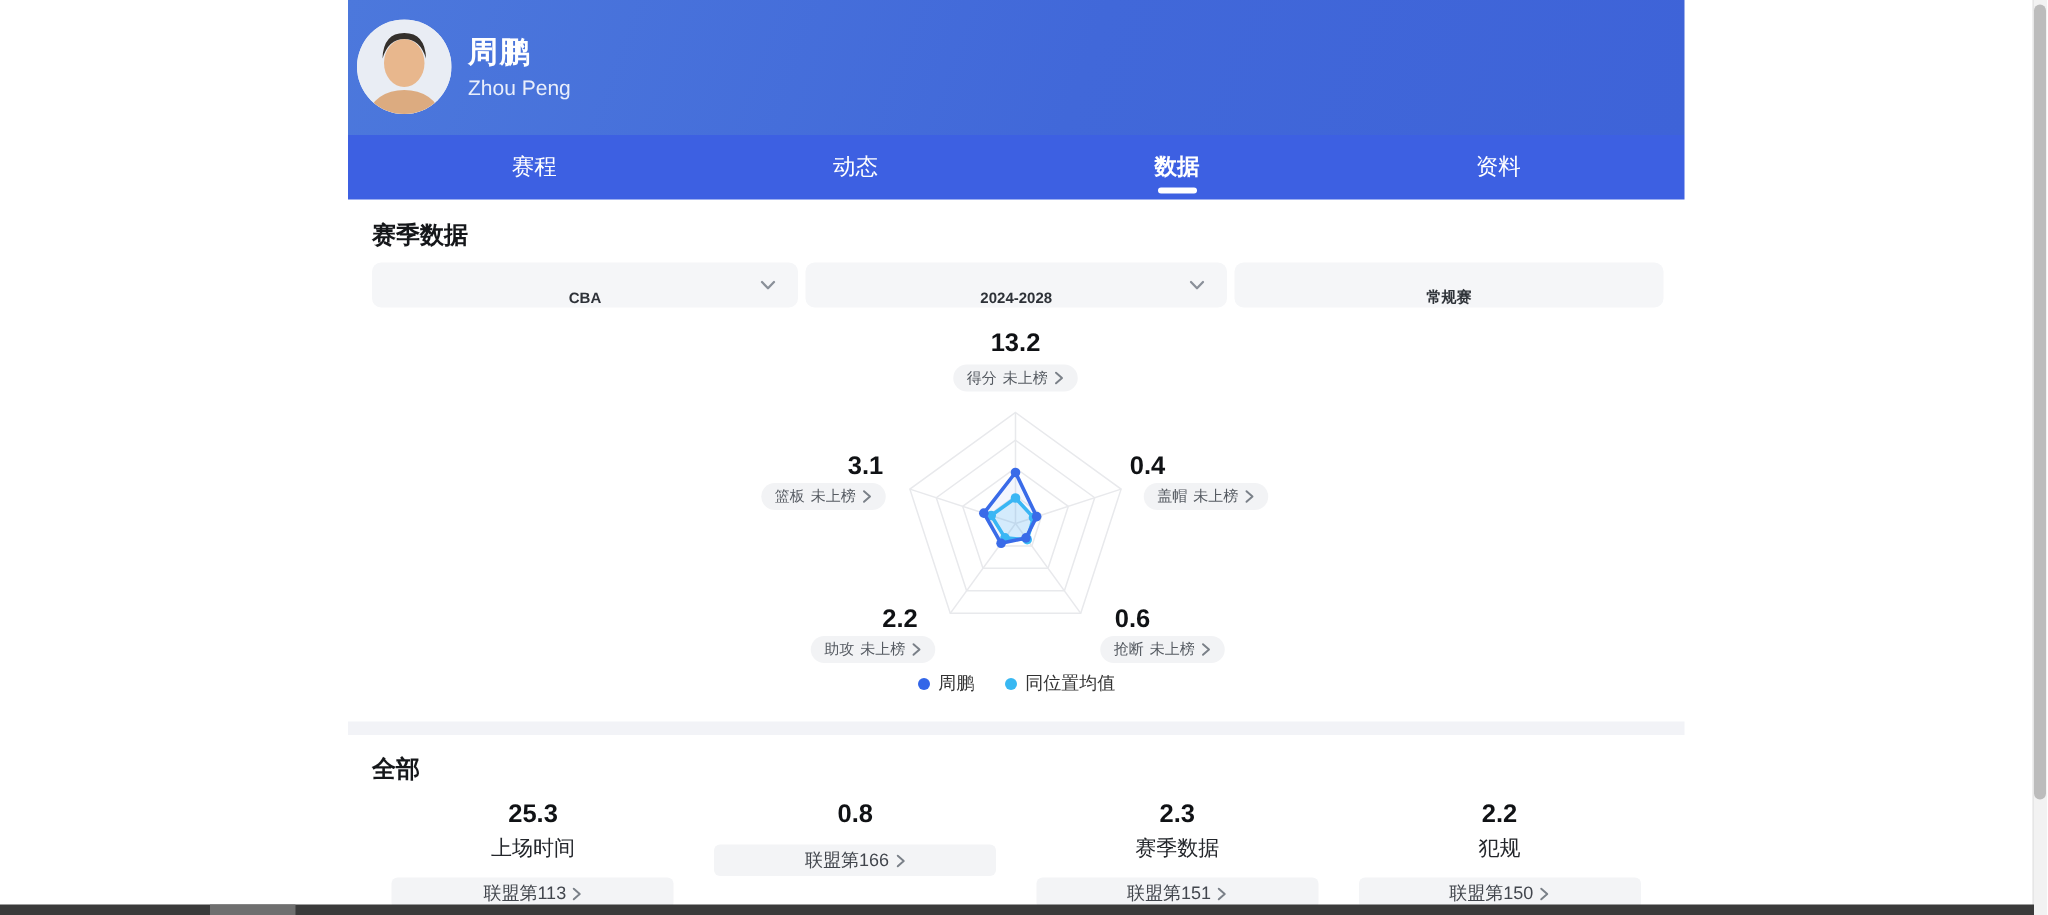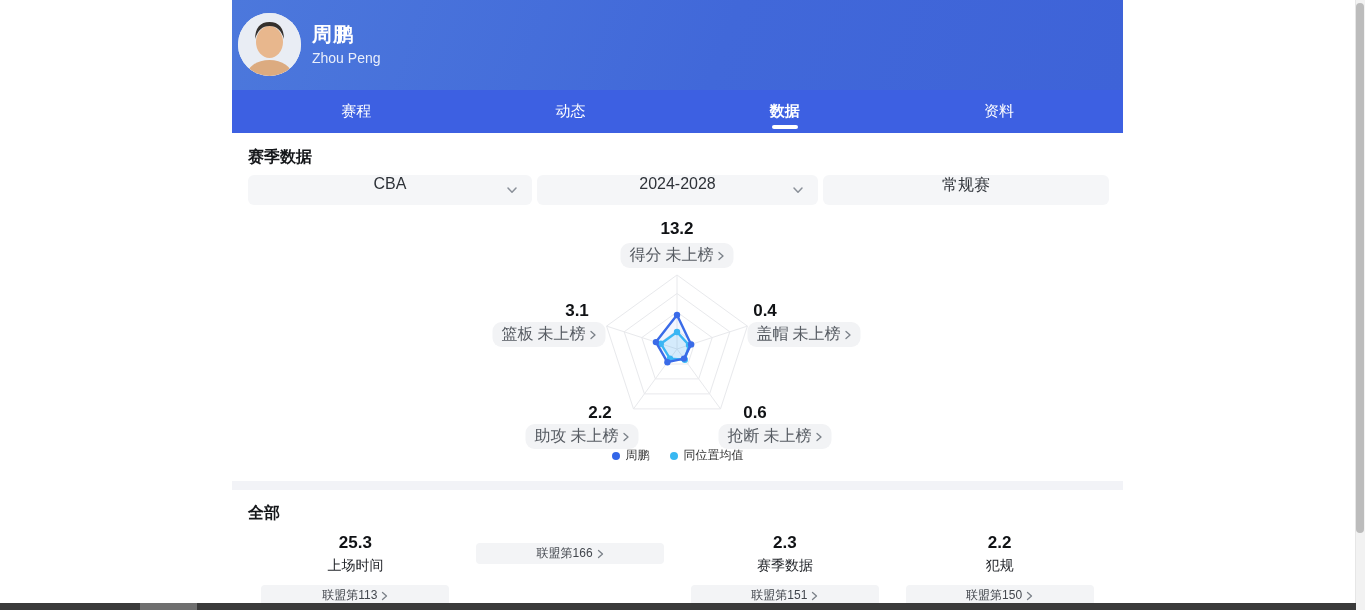--- a/index.html
+++ b/index.html
@@ -35,36 +35,36 @@
   .tab-underline {
     position:absolute; bottom:4px; left:50%; transform:translateX(-50%);
     width:26px; height:4px; background:#fff; border-radius:2px;
   }
 
   
   .sec-title { position:absolute; left:16px; font-size:16px; font-weight:600; color:#15171a; }
   .filters { position:absolute; left:16px; top:175px; display:flex; gap:5px; }
   .filter {
     height:30px; background:#f5f6f8; border-radius:6px; position:relative;
-    display:flex; align-items:flex-start; justify-content:center;
-    font-size:16px; color:#2e3238; cursor:pointer;
+    display:flex; align-items:flex-end; justify-content:center;
+    font-size:10px; color:#2e3238; cursor:pointer;font-weight:bold;
   }
   .filter .chev { position:absolute; right:14px; top:9px; }
 
   
   .radar-svg { position:absolute; left:345px; top:264px; }
   .rv {
     position:absolute; transform:translateX(-50%);
     font-size:17px; font-weight:700; color:#101215; white-space:nowrap;
   }
   .rp {
     position:absolute; transform:translateX(-50%);
     display:inline-flex; align-items:center; gap:4px; white-space:nowrap;
     background:#f2f3f5; border-radius:9px; padding:2px 9px;
-    font-size:16px; color:#565b62; cursor:pointer;
+    font-size:10px; color:#565b62; cursor:pointer;
   }
   .legend { position:absolute; left:0; top:447px; width:891px; display:flex; justify-content:center; gap:20px; }
   .legend-item { display:inline-flex; align-items:center; gap:6px; font-size:12px; color:#333; cursor:pointer; }
   .legend-dot { width:8px; height:8px; border-radius:50%; display:inline-block; }
 
   
   .divider { position:absolute; left:0; top:481px; width:891px; height:9px; background:#f2f3f7; }
   .all-grid { position:absolute; left:16px; top:533px; width:859px; display:flex; }
   .all-col { flex:1; text-align:center; }
   .all-val { font-size:17px; font-weight:700; color:#101215; }
@@ -225,20 +225,21 @@
         <div class="all-val">25.3</div>
         <div class="all-label">上场时间</div>
         <div class="all-pill">
           <span>联盟第113</span>
           <svg width="7" height="10" viewBox="0 0 7 10">
               <polyline points="1.5,1.5 5.5,5 1.5,8.5" fill="none" stroke="#7a8088" stroke-width="1.3" stroke-linecap="round" stroke-linejoin="round"></polyline>
             </svg>
         </div>
       </div>
       <div class="all-col">
+        <div class="all-val">0.8</div>
         <div class="all-pill">
           <span>联盟第166</span>
           <svg width="7" height="10" viewBox="0 0 7 10">
               <polyline points="1.5,1.5 5.5,5 1.5,8.5" fill="none" stroke="#7a8088" stroke-width="1.3" stroke-linecap="round" stroke-linejoin="round"></polyline>
             </svg>
         </div>
       </div>
       <div class="all-col">
         <div class="all-val">2.3</div>
         <div class="all-label">赛季数据</div>

